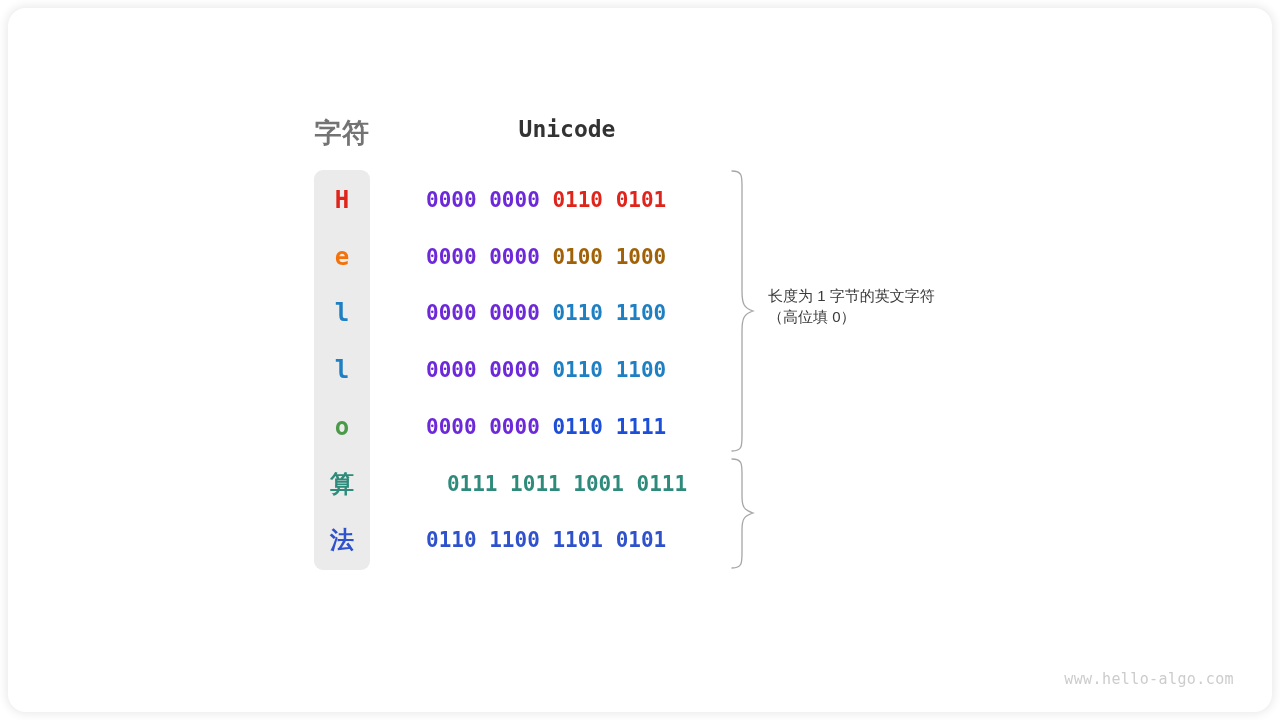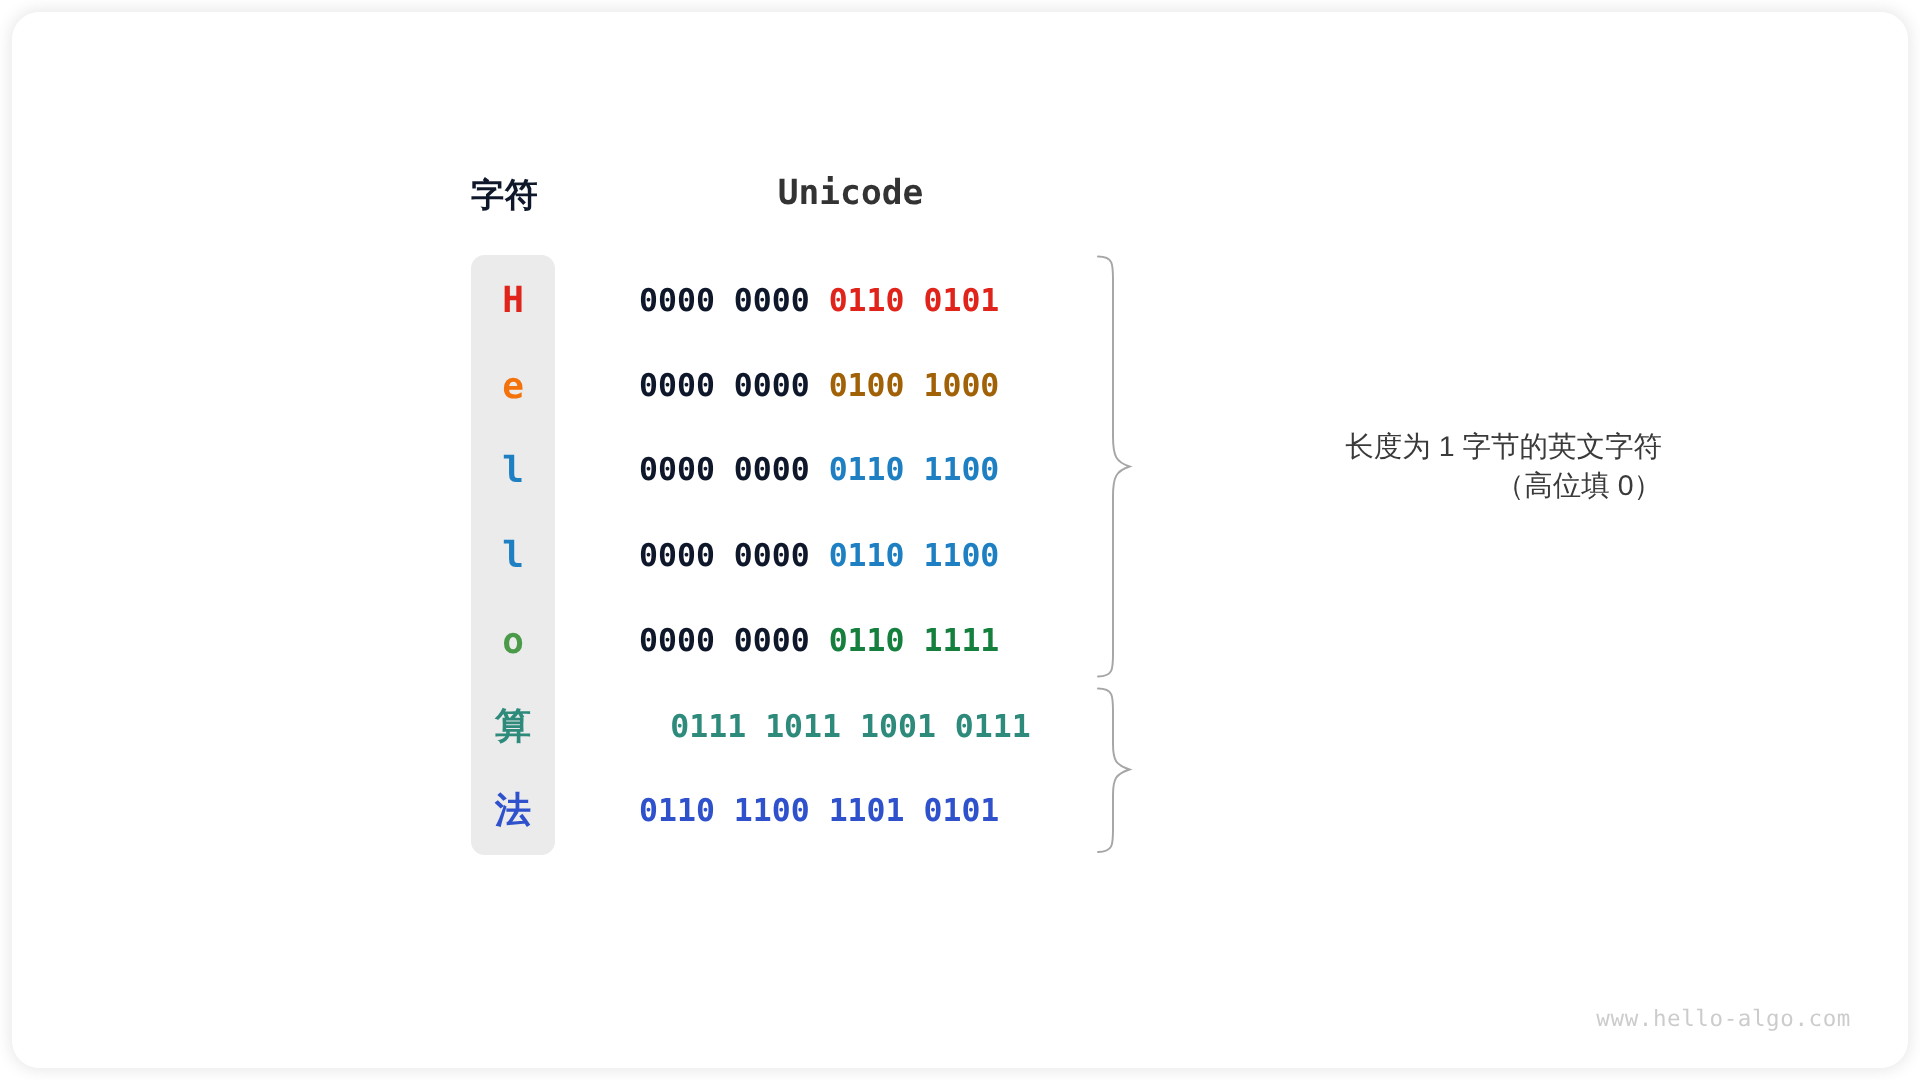--- a/index.html
+++ b/index.html
@@ -26,24 +26,25 @@
     box-shadow: 0 0 10px 2px rgba(0,0,0,0.085);
     overflow: hidden;
   }
 
   
   #hdr-char {
     position: absolute;
     left: 306px;
     top: 107px;
     width: 56px;
+    text-align: center;
     font-family: "Liberation Sans", sans-serif;
     font-weight: bold;
-    font-size: 22px;
-    color: #0f172a;
+    font-size: 27px;
+    color: #737373;
     letter-spacing: 0.5px;
   }
   #hdr-unicode {
     position: absolute;
     left: 418px;
     top: 108px;
     width: 282px;
     text-align: center;
     font-family: "DejaVu Sans Mono", monospace;
     font-weight: bold;
@@ -77,35 +78,35 @@
     left: 418px;
     width: 282px;
     height: 40px;
     line-height: 40px;
     text-align: left;
     font-family: "DejaVu Sans Mono", monospace;
     font-weight: bold;
     font-size: 21px;
     white-space: pre;
   }
-  .bits-pad { color: #0f172a; text-align: right; }
+  .bits-pad { color: #6d28d9; text-align: right; }
 
   
   .brace-svg {
     position: absolute;
     overflow: visible;
   }
 
   
   .annot {
     position: absolute;
     font-family: "Liberation Sans", sans-serif;
-    font-size: 19px;
+    font-size: 15px;
     color: #3a3a3a;
-    text-align: right;
+    text-align: left;
     line-height: 1.38;
     white-space: pre-line;
   }
   #annot-1 {
     left: 760px;
     top: 278px;
     width: 340px;
   }
   #annot-2 {
     left: 760px;
@@ -138,21 +139,21 @@
   <div id="rows-layer">
       <div class="row-char" style="top: 172px; color: rgb(224, 36, 27);">H</div>
       <div class="row-bits" style="top: 172px;"><span class="bits-pad">0000 0000 </span><span style="color: rgb(224, 36, 27);">0110 0101</span></div>
       <div class="row-char" style="top: 228.7px; color: rgb(244, 114, 11);">e</div>
       <div class="row-bits" style="top: 228.7px;"><span class="bits-pad">0000 0000 </span><span style="color: #a16207;">0100 1000</span></div>
       <div class="row-char" style="top: 285.4px; color: rgb(30, 127, 194);">l</div>
       <div class="row-bits" style="top: 285.4px;"><span class="bits-pad">0000 0000 </span><span style="color: rgb(30, 127, 194);">0110 1100</span></div>
       <div class="row-char" style="top: 342.1px; color: rgb(30, 127, 194);">l</div>
       <div class="row-bits" style="top: 342.1px;"><span class="bits-pad">0000 0000 </span><span style="color: rgb(30, 127, 194);">0110 1100</span></div>
       <div class="row-char" style="top: 398.8px; color: rgb(74, 154, 74);">o</div>
-      <div class="row-bits" style="top: 398.8px;"><span class="bits-pad">0000 0000 </span><span style="color: #15803d;">0110 1111</span></div>
+      <div class="row-bits" style="top: 398.8px;"><span class="bits-pad">0000 0000 </span><span style="color: #1d4ed8;">0110 1111</span></div>
       <div class="row-char" style="top: 455.5px; color: rgb(46, 139, 123);">算</div>
       <div class="row-bits" style="top: 455.5px; text-align: center;"><span style="color: rgb(46, 139, 123);">0111 1011 1001 0111</span></div>
       <div class="row-char" style="top: 512.2px; color: rgb(47, 82, 204);">法</div>
       <div class="row-bits" style="top: 512.2px;"><span style="color: rgb(47, 82, 204);">0110 1100 1101 0101</span></div>
     </div>
 
   <svg class="brace-svg" id="brace-1" width="30" height="290" style="left:718px; top:158px;">
     <path d="M 6 5
              C 16 5, 16 10, 16 20
              L 16 125

